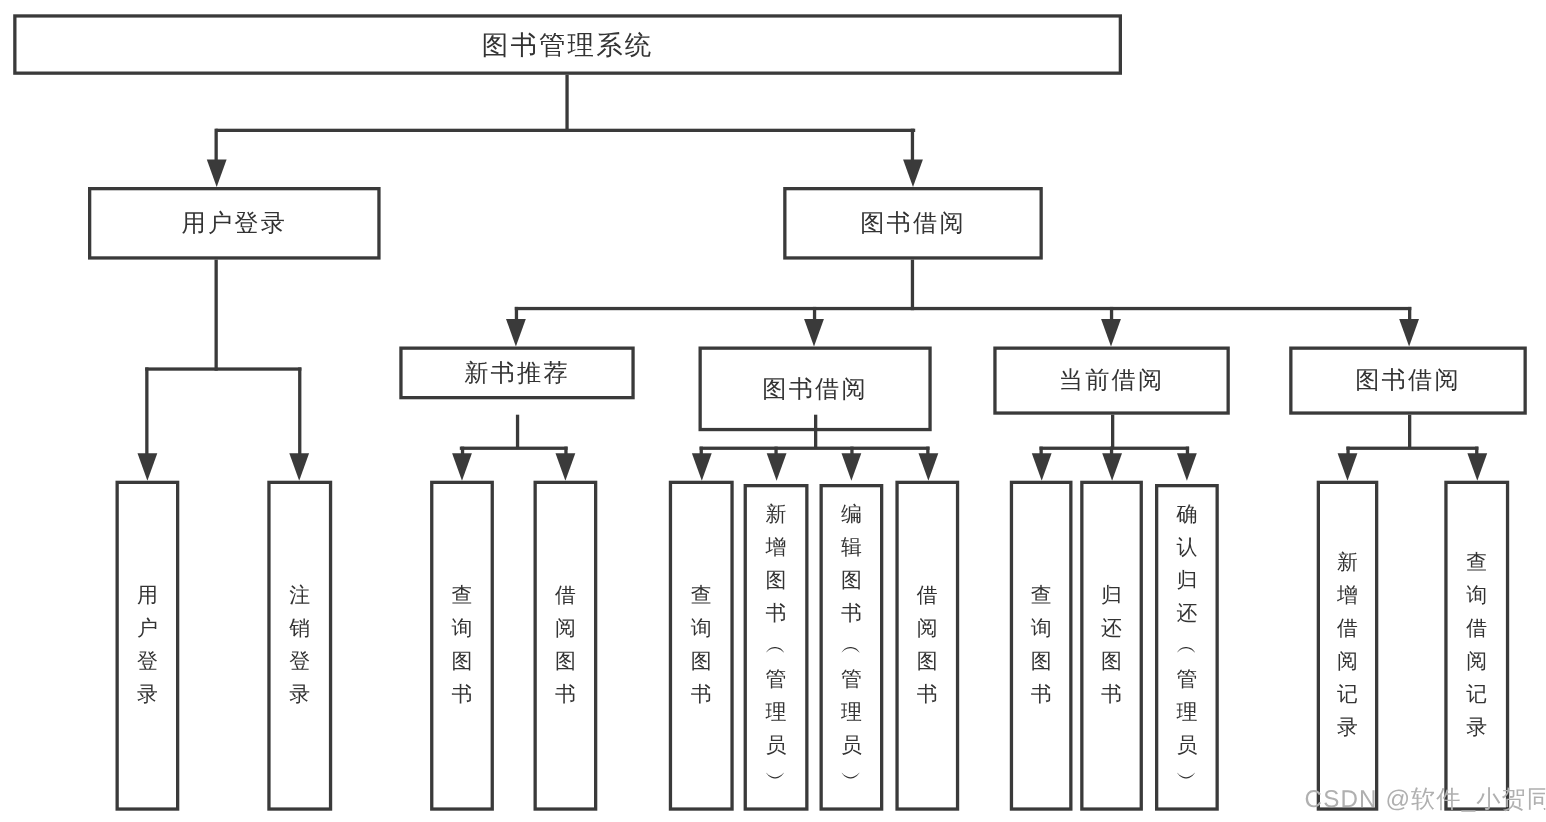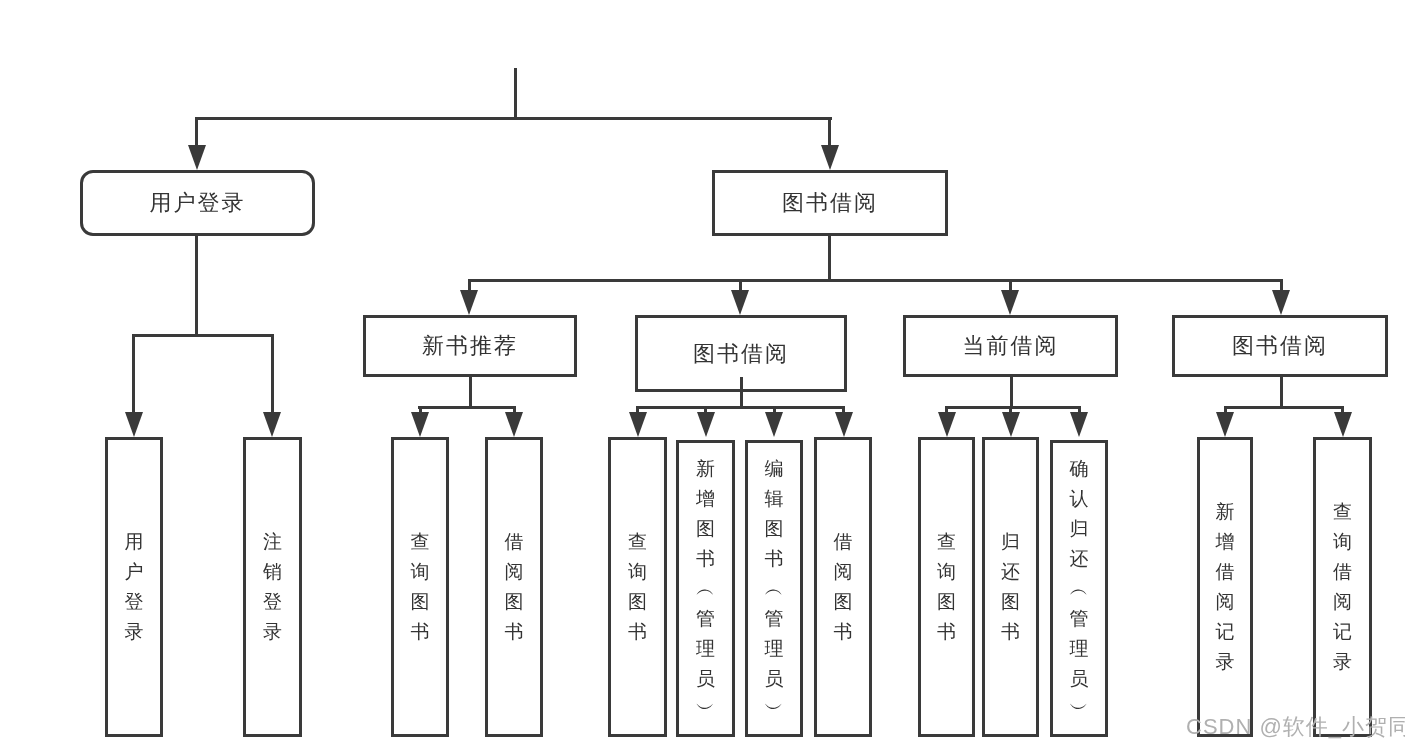--- a/index.html
+++ b/index.html
@@ -49,50 +49,51 @@
     color: var(--wm);
     z-index: 10;
     white-space: nowrap;
   }
 </style>
 </head>
 <body>
 
 <div class="canvas">
 
+  <div class="node h-node root-node" style="left:12px; top:13px; width:1008px; height:55px;">图书管理系统</div>
 
   <div class="vline" style="left:514px; top:68px; height:52px;"></div>
   <div class="hline" style="left:196px; top:117px; width:636px;"></div>
   <div class="vline" style="left:195px; top:117px; height:33px;"></div>
   <div class="arrow" style="left:188px; top:145px;"></div>
   <div class="vline" style="left:828px; top:117px; height:33px;"></div>
   <div class="arrow" style="left:821px; top:145px;"></div>
 
-  <div class="node h-node" style="left:80px; top:170px; width:235px; height:66px;border-radius:13px;">用户登录</div>
+  <div class="node h-node" style="left:80px; top:170px; width:266px; height:66px;">用户登录</div>
   <div class="node h-node" style="left:712px; top:170px; width:236px; height:66px;">图书借阅</div>
 
   <div class="vline" style="left:195px; top:236px; height:101px;"></div>
   <div class="hline" style="left:132px; top:334px; width:142px;"></div>
   <div class="vline" style="left:132px; top:334px; height:82px;"></div>
   <div class="arrow" style="left:125px; top:412px;"></div>
   <div class="vline" style="left:271px; top:334px; height:82px;"></div>
   <div class="arrow" style="left:263px; top:412px;"></div>
 
   <div class="vline" style="left:828px; top:236px; height:46px;"></div>
   <div class="hline" style="left:468px; top:279px; width:815px;"></div>
   <div class="vline" style="left:468px; top:279px; height:18px;"></div>
   <div class="arrow" style="left:460px; top:290px;"></div>
   <div class="vline" style="left:739px; top:279px; height:18px;"></div>
   <div class="arrow" style="left:731px; top:290px;"></div>
   <div class="vline" style="left:1009px; top:279px; height:18px;"></div>
   <div class="arrow" style="left:1001px; top:290px;"></div>
   <div class="vline" style="left:1280px; top:279px; height:18px;"></div>
   <div class="arrow" style="left:1272px; top:290px;"></div>
 
-  <div class="node h-node" style="left:363px; top:315px; width:214px; height:62px;">新书推荐</div>
+  <div class="node h-node" style="left:363px; top:315px; width:214px; height:48px;">新书推荐</div>
   <div class="node h-node" style="left:635px; top:315px; width:212px; height:77px;">图书借阅</div>
   <div class="node h-node" style="left:903px; top:315px; width:215px; height:62px;">当前借阅</div>
   <div class="node h-node" style="left:1172px; top:315px; width:216px; height:62px;">图书借阅</div>
 
   <div class="vline" style="left:469px; top:377px; height:31px;"></div>
   <div class="hline" style="left:418px; top:406px; width:98px;"></div>
   <div class="vline" style="left:419px; top:406px; height:12px;"></div>
   <div class="arrow" style="left:411px; top:412px;"></div>
   <div class="vline" style="left:513px; top:406px; height:12px;"></div>
   <div class="arrow" style="left:505px; top:412px;"></div>

